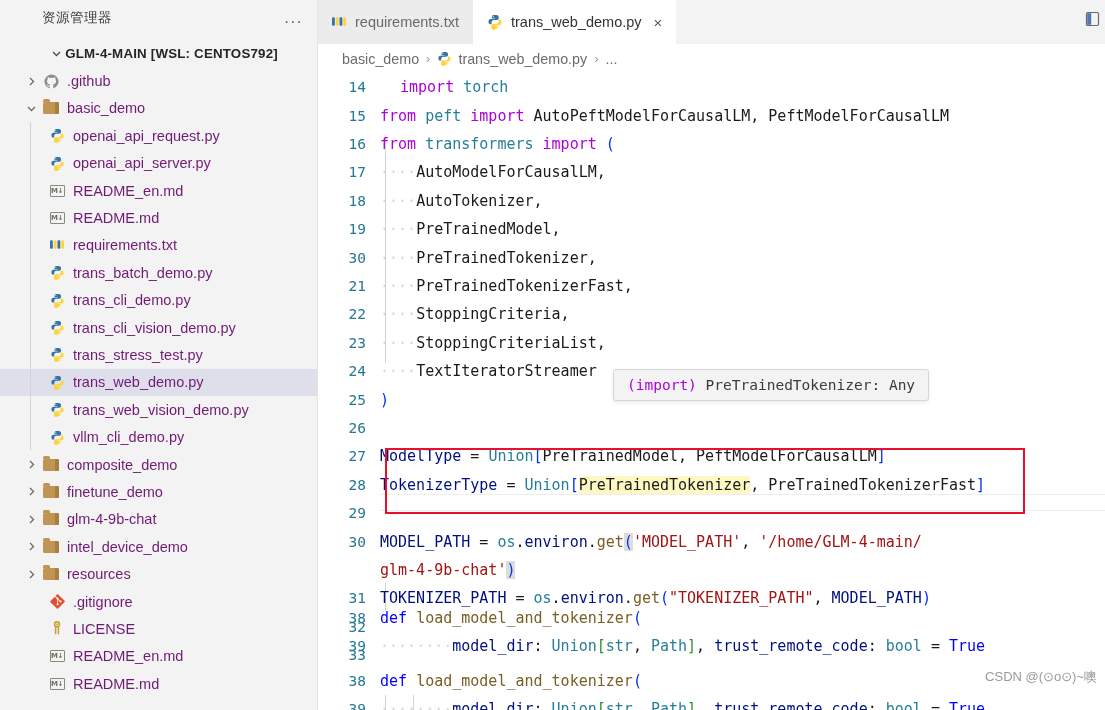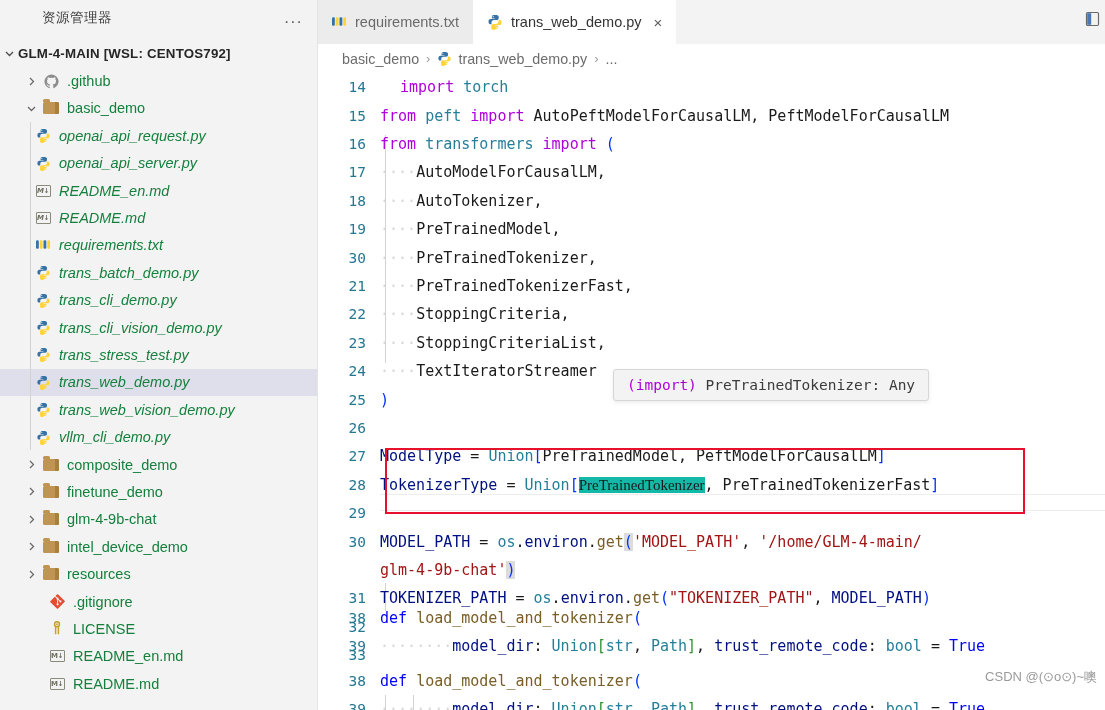--- a/index.html
+++ b/index.html
@@ -27,24 +27,24 @@
   .tree{padding-top:4px;font-size:14.5px;color:#4a4a4a;}
   .row{
     height:27.4px;display:flex;align-items:center;
     padding-left:8px;box-sizing:border-box;white-space:nowrap;cursor:pointer;
   }
   .row.selected{background:#dfdfeb;}
   .root-row{font-weight:bold;color:#2d2d2d;font-size:13.5px;letter-spacing:.2px;}
   .chev{width:18px;flex:0 0 18px;display:flex;align-items:center;justify-content:center;color:#6a6a6a;font-size:12px;}
   .chev svg{display:block;}
   .ico{width:22px;flex:0 0 22px;display:flex;align-items:center;justify-content:center;margin-right:5px;}
-  .lbl{font-size:14.5px;color:#15803d;}
+  .lbl{font-size:14.5px;color:#701a75;}
   .root-row .lbl{font-size:13.3px;color:#262626;font-weight:bold;}
   .indent-1{padding-left:22px;}
-  .indent-2{padding-left:32px;font-style:italic;}
+  .indent-2{padding-left:46px;}
   .guide{
     position:absolute;left:30px;width:1px;background:#d3d3d3;
   }
   .md-ico{
     width:15px;height:12px;border:1.4px solid #8a8a7a;border-radius:1px;
     display:flex;align-items:center;justify-content:center;
     font-size:7px;font-weight:bold;color:#6e6e60;font-family:"DejaVu Sans",sans-serif;
     box-sizing:border-box;letter-spacing:-.5px;
   }
   .folder-ico{
@@ -108,21 +108,21 @@
   }
   
   .kw{color:#af00db;}        
   .cls{color:#267f99;}       
   .var{color:#001080;}       
   .fn{color:#795e26;}        
   .str{color:#a31515;}
   .br1{color:#0431fa;}       
   .br2{color:#319331;}       
   .blue{color:#0000ff;}
-  .sel{background:#14b8a6;font-family:Liberation Serif, serif;}
+  .sel{background:#fef9c3;}
   .cursor-box{background:#dcdcdc;}
 
   .indent{color:#d7d7d7;}
   .vguide{
     position:absolute;width:1px;background:#d3d3d3;left:67px;
   }
 
   .wrapline{position:absolute;left:62px;right:0;height:1px;background:#ededed;}
 
   
@@ -153,21 +153,21 @@
 <div class="app">
 
   <div class="sidebar">
     <div class="sb-header">
       <span class="sb-title">资源管理器</span>
       <span class="sb-dots">...</span>
     </div>
 
     <div class="tree">
 
-      <div class="row root-row" style="padding-left:0;">
+      <div class="row root-row" style="padding-left:8px;justify-content:center;">
         <span class="chev">
           <svg width="11" height="11" viewBox="0 0 11 11">
               <path d="M2 4 L5.5 7.5 L9 4" fill="none" stroke="#4a4a4a" stroke-width="1.3"></path>
             </svg>
         </span>
         <span class="lbl">GLM-4-MAIN [WSL: CENTOS792]</span>
       </div>
 
       <div class="row indent-1">
         <span class="chev">

